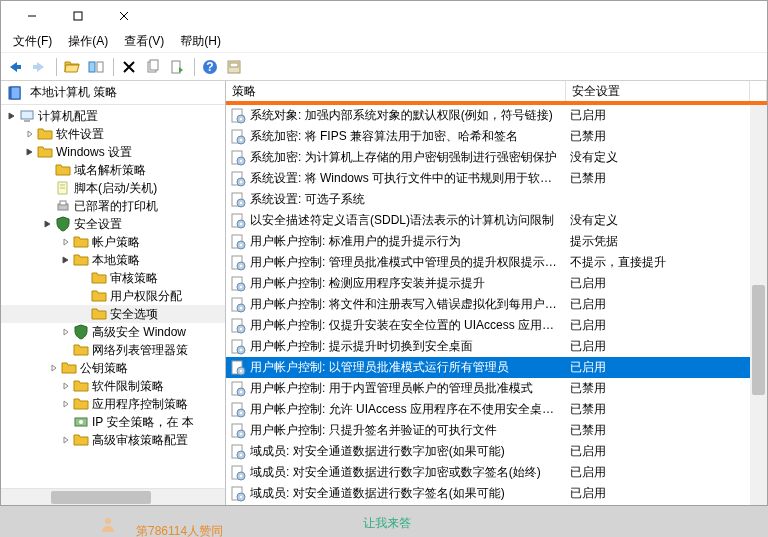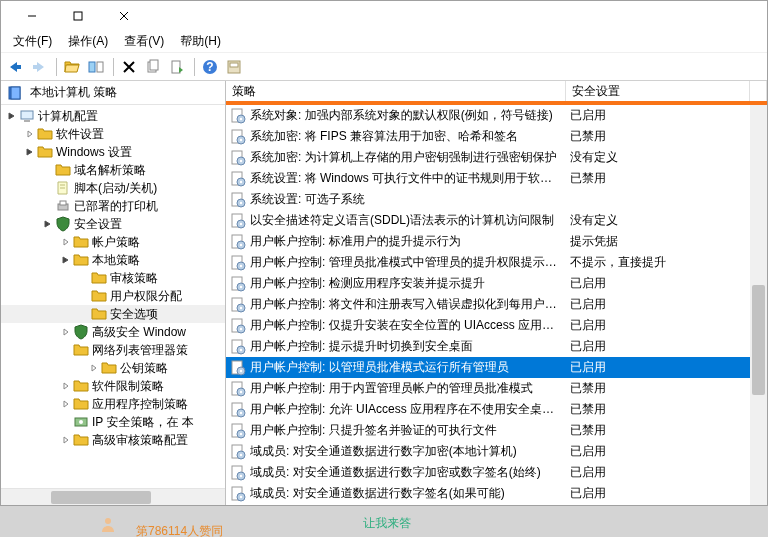--- a/index.html
+++ b/index.html
@@ -375,21 +375,21 @@
             </svg>
           <span>高级安全 Window</span>
         </div>
         <div class="tree-row" style="padding-left:58px">
           <span class="tw"></span>
           <svg class="ic" viewBox="0 0 16 16">
               <use href="#i-folder"></use>
             </svg>
           <span>网络列表管理器策</span>
         </div>
-        <div class="tree-row" style="padding-left:86px">
+        <div class="tree-row" style="padding-left:46px">
           <span class="tw">
               <svg width="10" height="10" viewBox="0 0 10 10">
                 <path d="M3 2l4 3-4 3z" fill="none" stroke="#888"></path>
               </svg>
             </span>
           <svg class="ic" viewBox="0 0 16 16">
               <use href="#i-folder"></use>
             </svg>
           <span>公钥策略</span>
         </div>
@@ -560,21 +560,21 @@
             <svg class="ic reg-icon" viewBox="0 0 16 16">
               <use href="#i-regitem"></use>
             </svg>
             <span class="ptxt">用户帐户控制: 只提升签名并验证的可执行文件</span>
             <span class="stxt">已禁用</span>
           </div>
           <div class="row">
             <svg class="ic reg-icon" viewBox="0 0 16 16">
               <use href="#i-regitem"></use>
             </svg>
-            <span class="ptxt">域成员: 对安全通道数据进行数字加密(本地计算机)</span>
+            <span class="ptxt">域成员: 对安全通道数据进行数字加密(如果可能)</span>
             <span class="stxt">已启用</span>
           </div>
           <div class="row">
             <svg class="ic reg-icon" viewBox="0 0 16 16">
               <use href="#i-regitem"></use>
             </svg>
             <span class="ptxt">域成员: 对安全通道数据进行数字加密或数字签名(始终)</span>
             <span class="stxt">已启用</span>
           </div>
           <div class="row">

